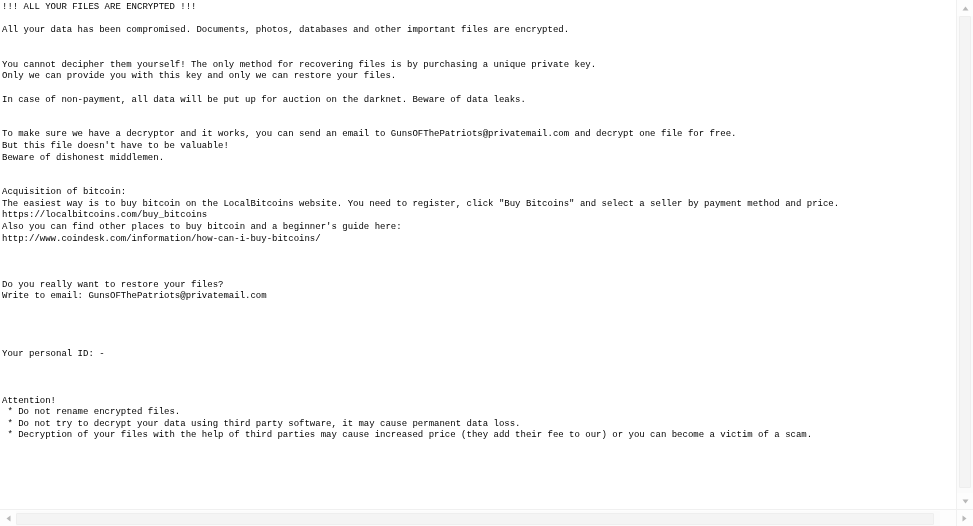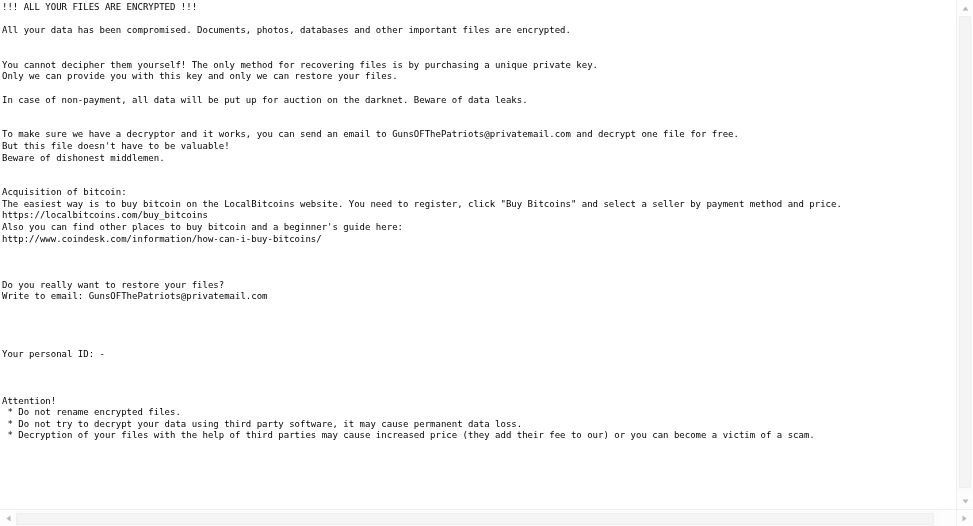--- a/index.html
+++ b/index.html
@@ -43,20 +43,21 @@
     color: #000000;
     white-space: pre;
     letter-spacing: 0px;
     -webkit-font-smoothing: none;
   }
 
   .note-line {
     display: block;
     height: 11.58px;
     white-space: pre;
+    font-family: Liberation Mono, monospace;
   }
   .note-line.blank { color: transparent; }
 
   
   .scrollbar-v {
     position: absolute;
     right: 0;
     top: 0;
     width: 17px;
     height: 509px;

